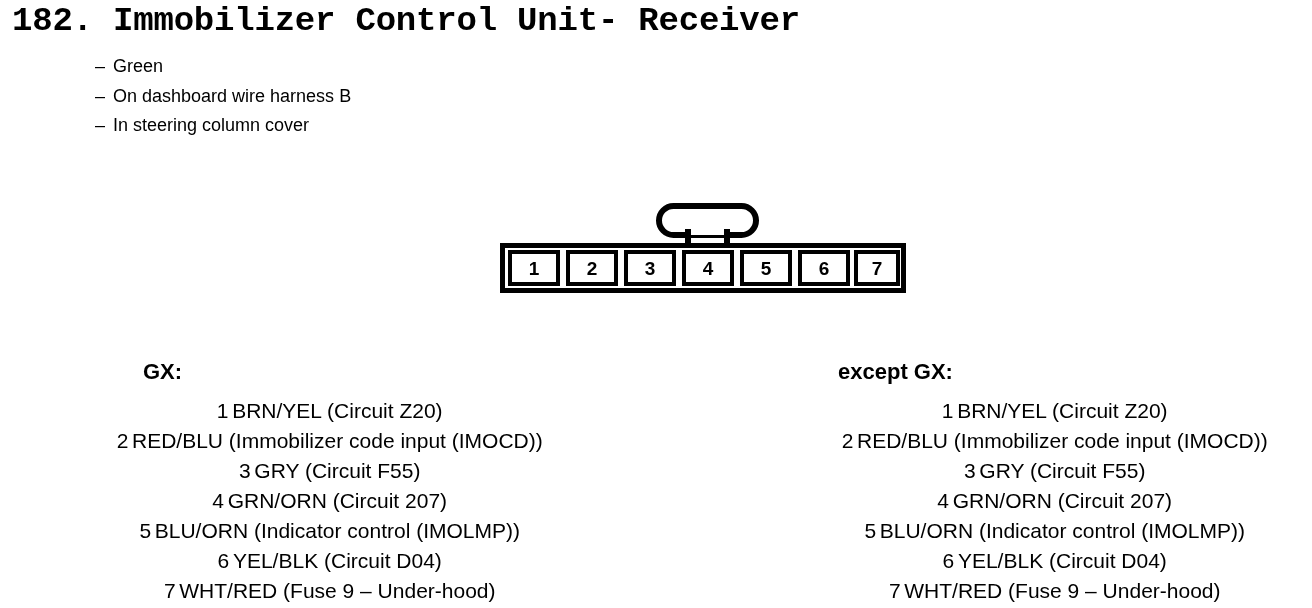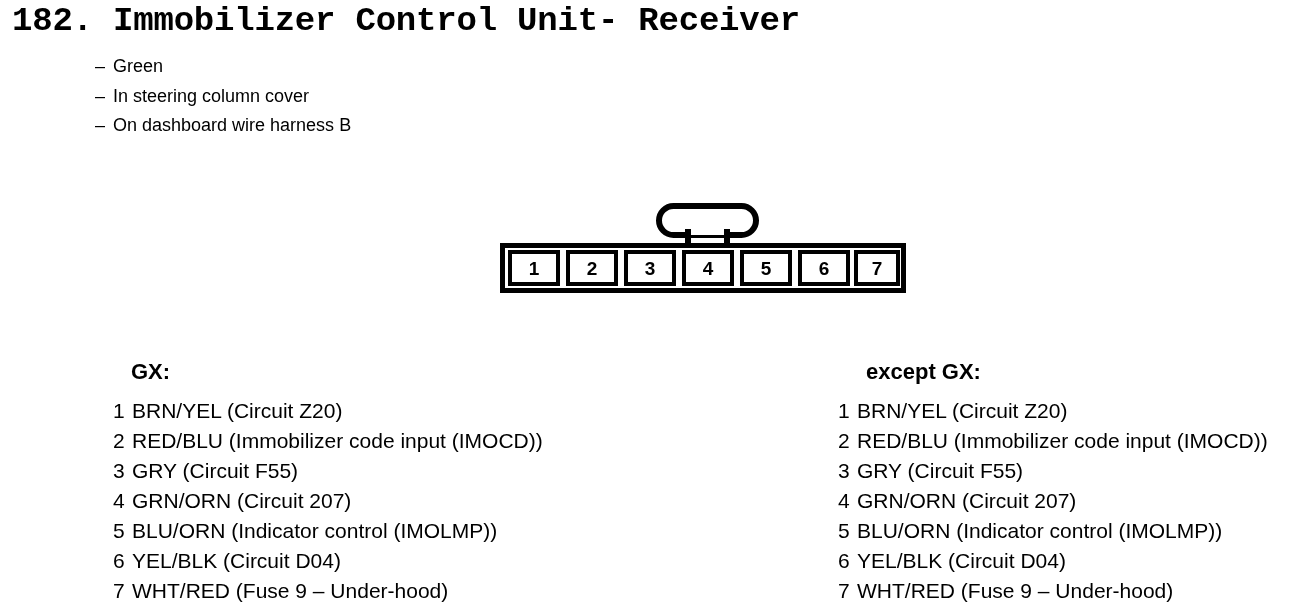--- a/index.html
+++ b/index.html
@@ -73,55 +73,55 @@
     white-space: nowrap;
   }
   .pin-table .col-heading {
     font-weight: bold;
     font-size: 22px;
     display: block;
     margin-bottom: 9px;
   }
   .pin-row {
     display: block;
+    text-align: center;
   }
   .pin-row .pin-idx {
     display: inline-block;
     width: 19px;
   }
 
   #table-gx {
     left: 113px;
     top: 357px;
   }
   #table-gx .col-heading {
-    margin-left: 18px;
+    margin-left: 30px;
   }
   #table-except-gx {
     left: 838px;
     top: 357px;
   }
   #table-except-gx .col-heading {
-    margin-left: 28px;
   }
 </style>
 </head>
 <body>
 
 <div id="title">182. Immobilizer Control Unit- Receiver</div>
 
 <div id="subtitle-list">
   <span class="sub-item">
     <span class="dash">–</span><span>Green</span>
   </span>
   <span class="sub-item">
+    <span class="dash">–</span><span>On dashboard wire harness B</span>
+  </span>
+  <span class="sub-item">
     <span class="dash">–</span><span>In steering column cover</span>
-  </span>
-  <span class="sub-item">
-    <span class="dash">–</span><span>On dashboard wire harness B</span>
   </span>
 </div>
 
 <div id="connector">
   <svg width="406" height="90" viewBox="0 0 406 90" xmlns="http://www.w3.org/2000/svg">
 
     <g>
       <rect x="159" y="3" width="97" height="29" rx="14.5" ry="14.5" fill="none" stroke="#000000" stroke-width="6"></rect>
 
       <rect x="185" y="26" width="6" height="18" fill="#000000"></rect>

